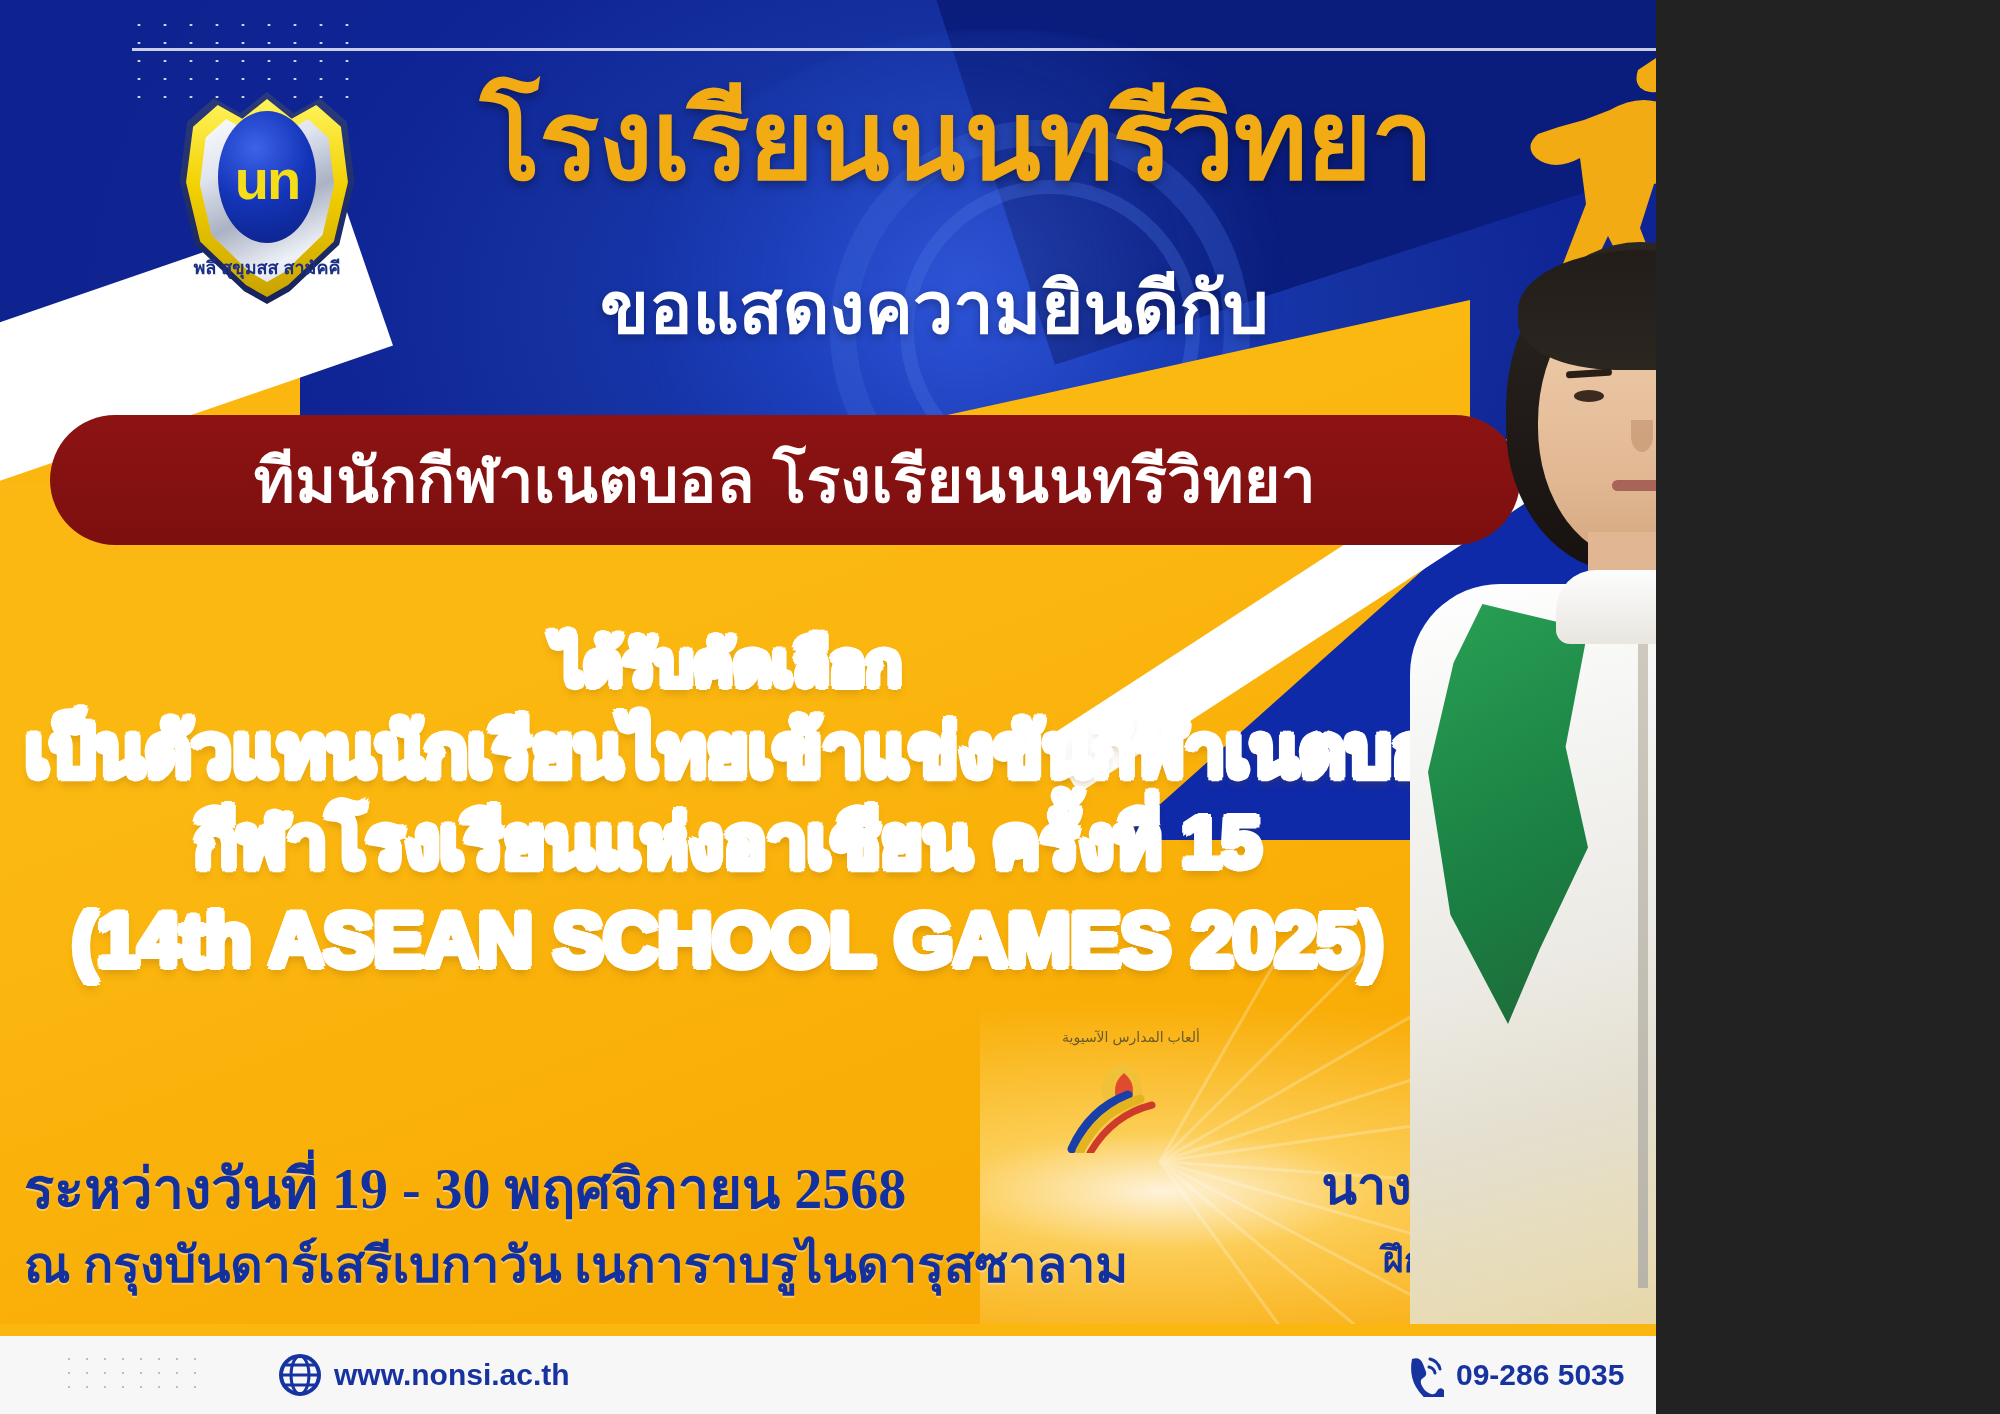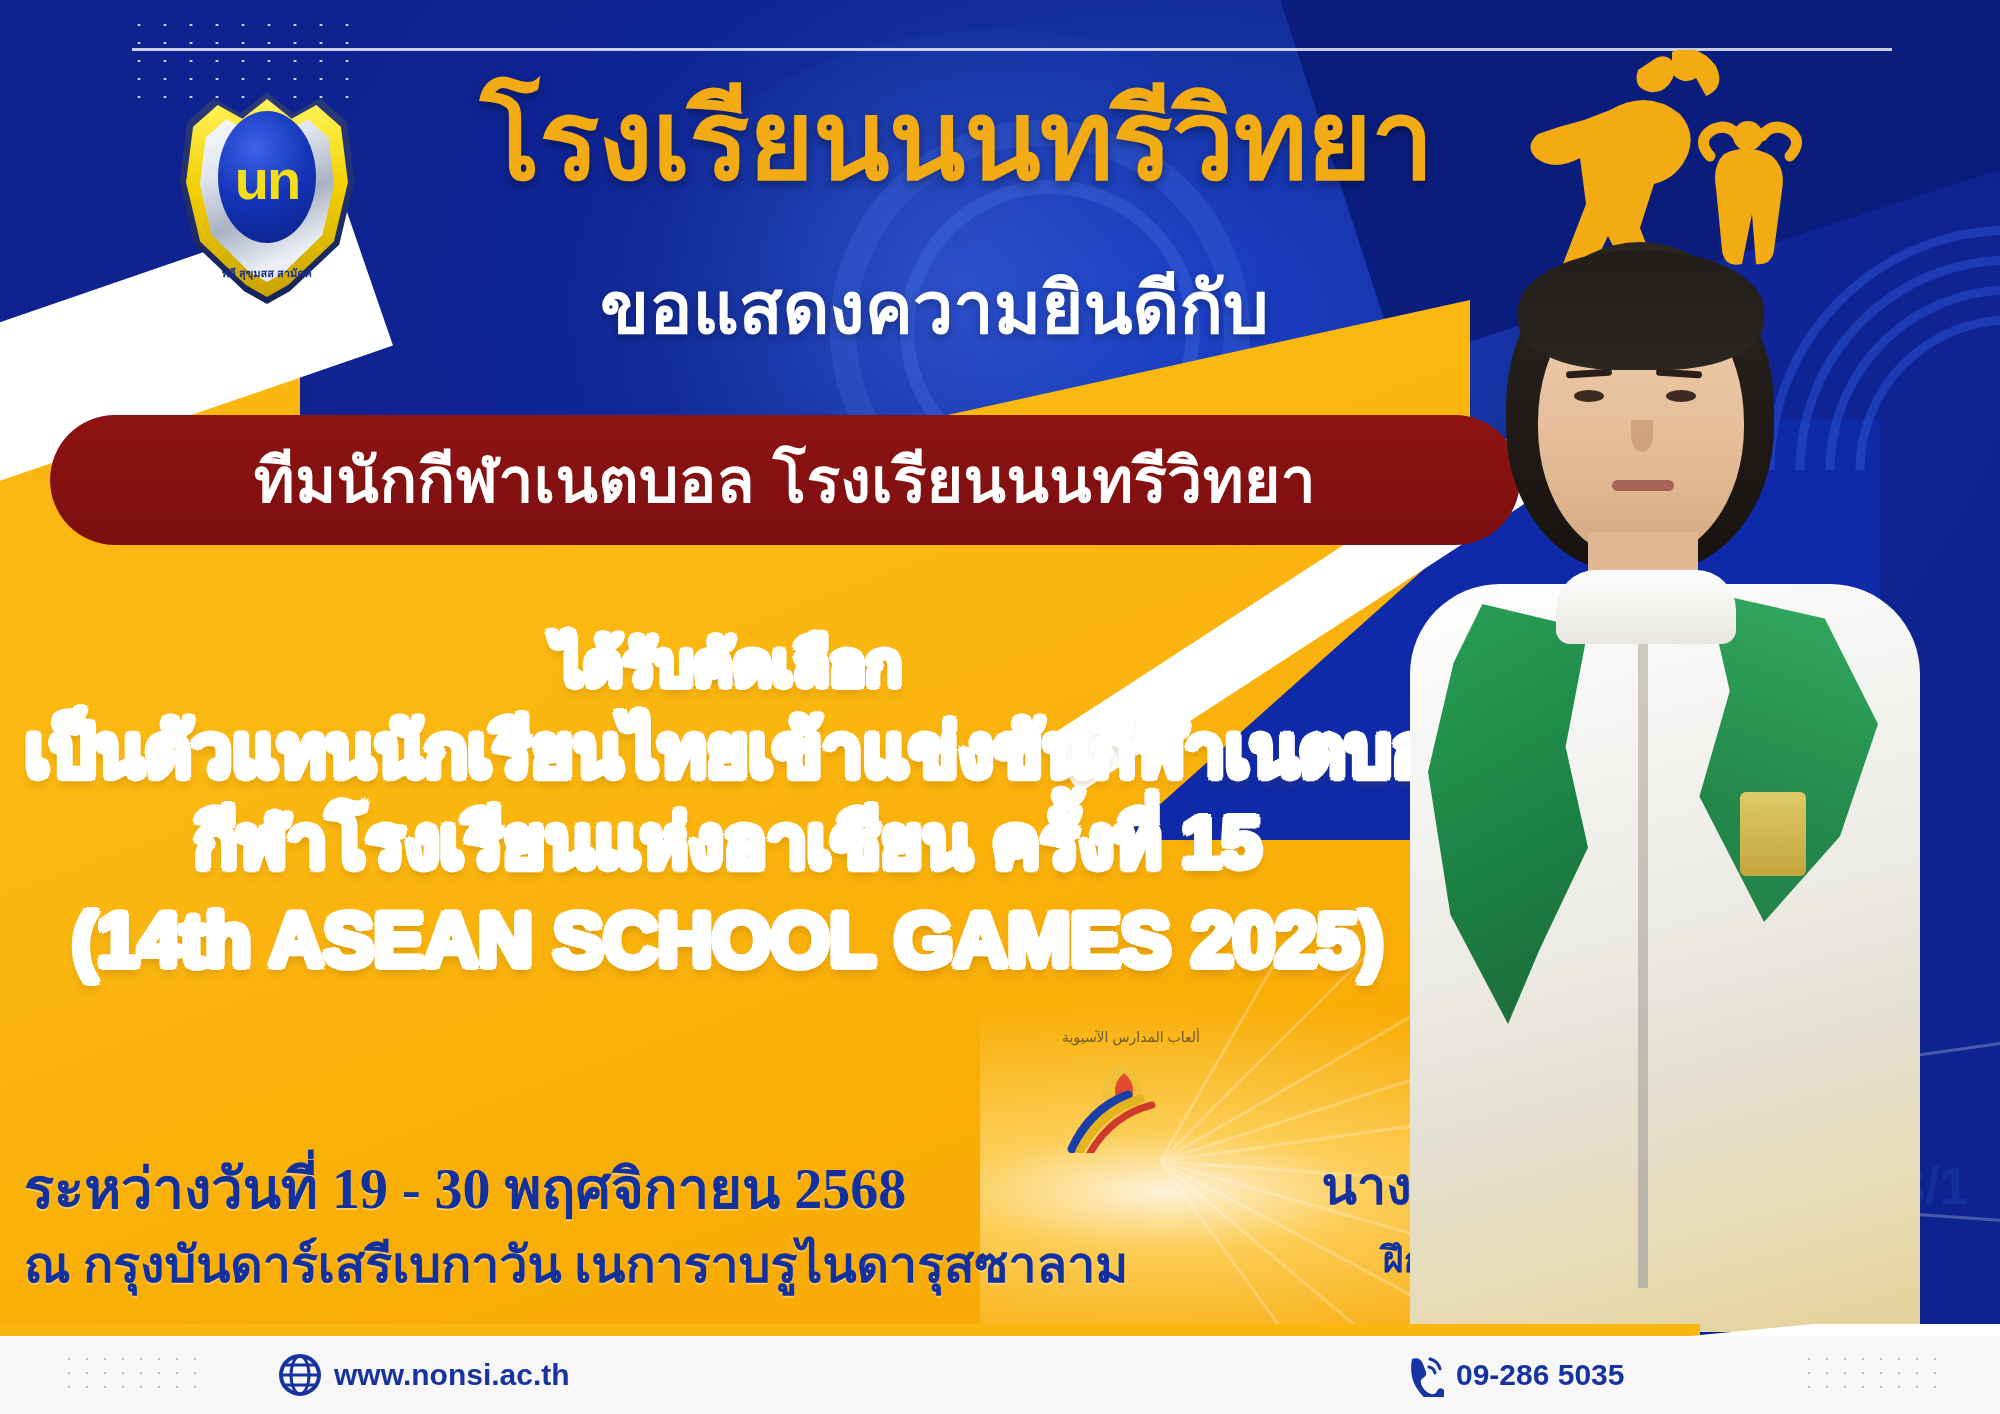--- a/index.html
+++ b/index.html
@@ -1,18 +1,18 @@
 <!DOCTYPE html>
 <html><head>
 <meta charset="utf-8">
 <style>
   html,body{margin:0;padding:0;background:#222;}
   *{box-sizing:border-box;}
   .poster{
-    position:relative;width:2000px;height:1414px;overflow:hidden;
+    position:relative;width:1656px;height:1414px;overflow:hidden;
     font-family:"Liberation Sans","DejaVu Sans",sans-serif;
     background:#0f2aa8;
   }
 
   
   .bg-blue{
     position:absolute;inset:0;
     background:
       radial-gradient(ellipse 900px 620px at 58% 22%, #1b3fc9 0%, #15319f 45%, #0f2495 70%, #0f2390 100%),
       linear-gradient(180deg,#132fae 0%,#0f2495 100%);
@@ -102,21 +102,21 @@
     width:98px;height:132px;border-radius:50%;
     background:radial-gradient(circle at 38% 28%, #3c63e8 0%, #1434b8 48%, #0b2082 100%);
   }
   .shield-un{
     position:absolute;left:50%;top:41%;transform:translate(-50%,-50%);
     font-size:56px;font-weight:700;color:#f5dd18;letter-spacing:-2px;
     font-family:"Liberation Sans",sans-serif;
   }
   .shield-motto{
     position:absolute;left:50%;bottom:22px;transform:translateX(-50%);
-    font-size:11px;color:#1a2f88;font-weight:700;white-space:nowrap;
+    font-size:18px;color:#1a2f88;font-weight:700;white-space:nowrap;
   }
 
   
   .title-main{
     position:absolute;left:480px;top:82px;width:1060px;
     font-size:112px;line-height:1.05;font-weight:700;color:#f2ab12;
     letter-spacing:-1px;white-space:nowrap;
     text-shadow:0 4px 10px rgba(0,0,0,.35);
   }
   .title-sub{

